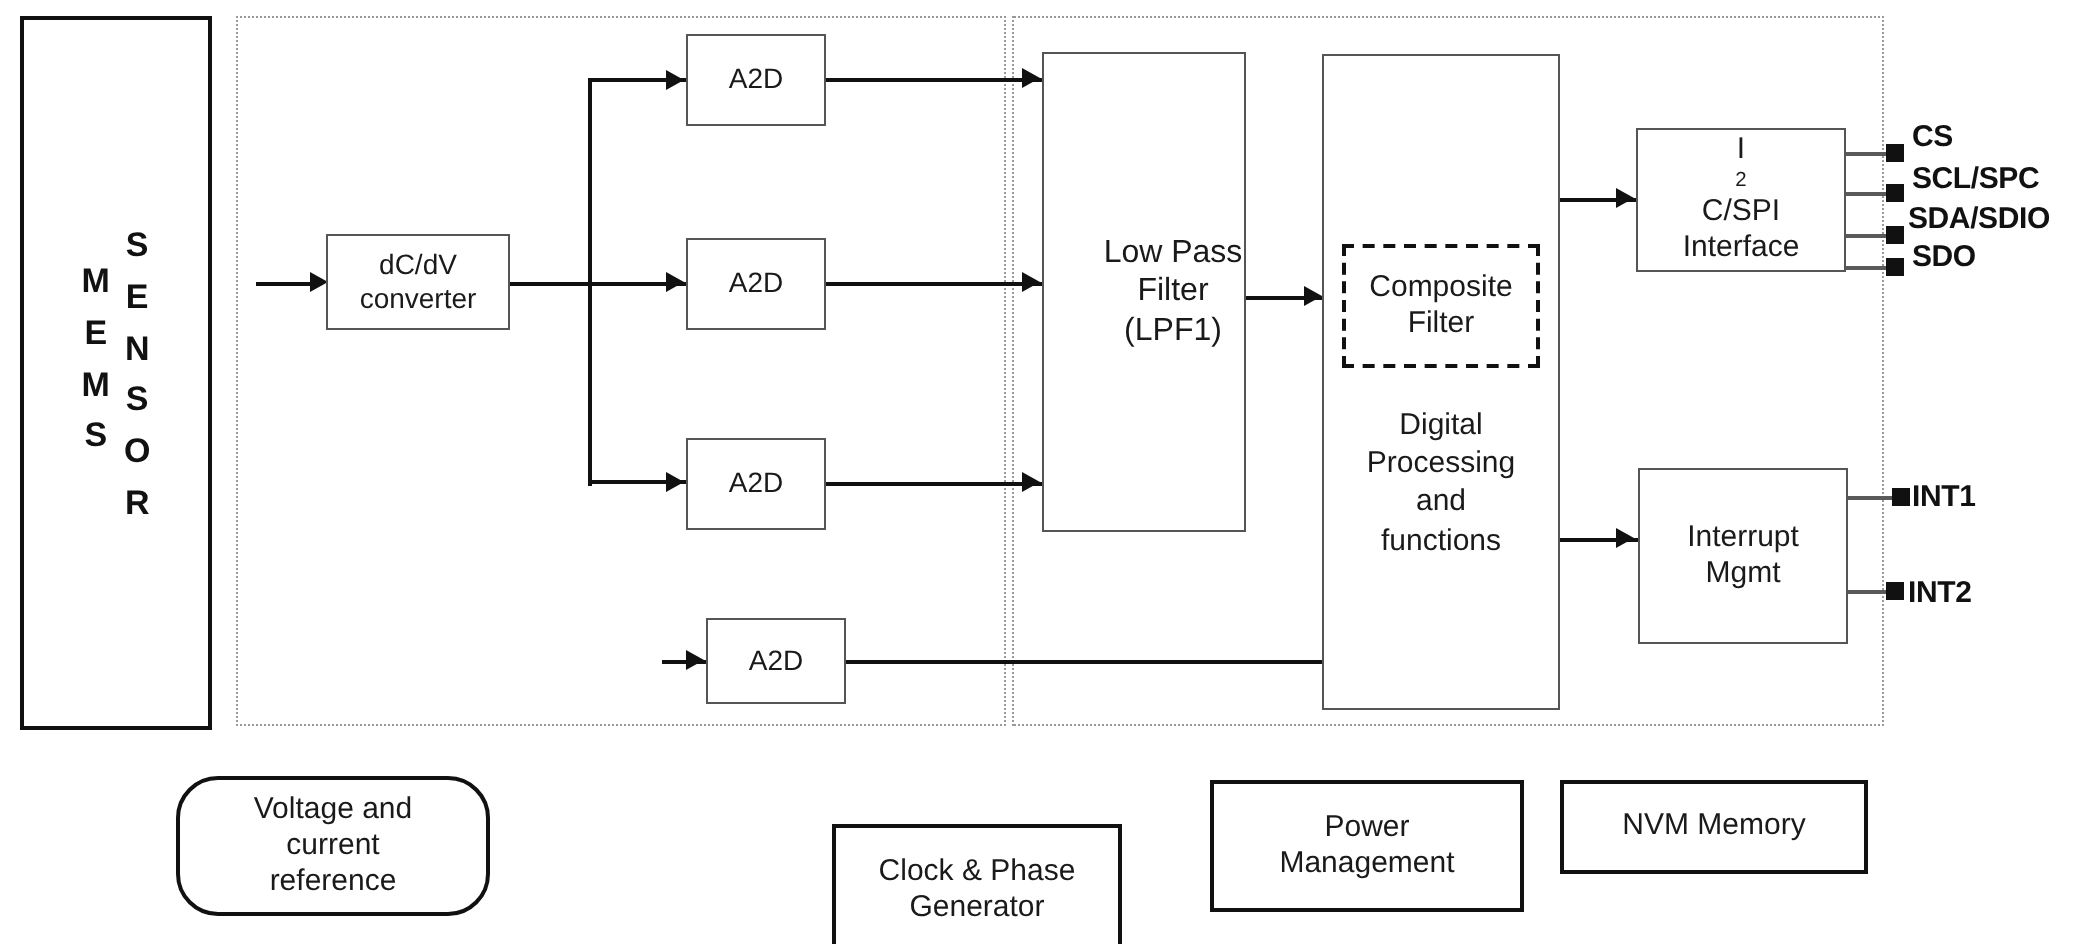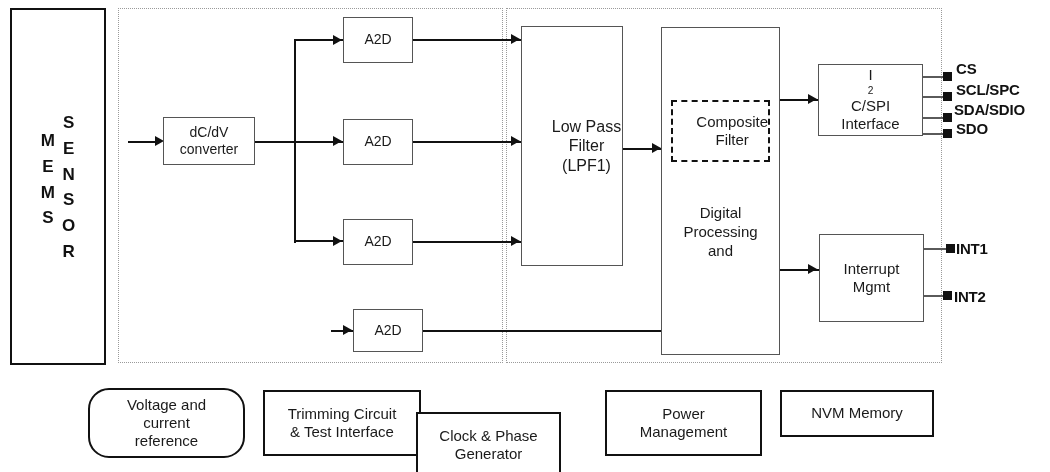--- a/index.html
+++ b/index.html
@@ -178,32 +178,33 @@
       <span>(LPF1)</span>
     </span>
   </div>
 
   <div class="wire h" style="left:623px; top:148px; width:40px;"></div>
   <div class="arrow" style="left:652px; top:143px;"></div>
 
   <div class="blk thin" style="left:661px; top:27px; width:119px; height:328px; align-items:flex-start; justify-content:center;">
   </div>
 
-  <div class="blk dashbox t15" style="left:671px; top:100px; width:99px; height:62px;justify-content:flex-end;">
+  <div class="blk dashbox t15" style="left:671px; top:122px; width:99px; height:62px;">
     <span class="stack">
       <span>Composite</span>
       <span>Filter</span>
     </span>
   </div>
 
   <div class="t15" style="position:absolute; left:661px; top:203px; width:119px; text-align:center; color:#1a1a1a; line-height:1.28;">
     <span class="stack">
       <span>Digital</span>
       <span>Processing</span>
       <span>and</span>
+      <span>functions</span>
     </span>
   </div>
 
   <div class="wire h" style="left:780px; top:99px; width:40px;"></div>
   <div class="arrow" style="left:808px; top:94px;"></div>
   <div class="wire h" style="left:780px; top:269px; width:40px;"></div>
   <div class="arrow" style="left:808px; top:264px;"></div>
 
   <div class="blk thin t15" style="left:818px; top:64px; width:105px; height:72px;">
     <span class="stack">
@@ -246,26 +247,20 @@
   <div class="pinlabel" style="left:954px; top:288px;text-align:center;">INT2</div>
 
   <div class="blk heavy t15" style="left:88px; top:388px; width:157px; height:70px;border-radius:21px;">
     <span class="stack">
       <span>Voltage and</span>
       <span>current</span>
       <span>reference</span>
     </span>
   </div>
 
-  <div class="blk heavy t15" style="left:263px; top:390px; width:158px; height:66px;">
-    <span class="stack">
-      <span>Trimming Circuit</span>
-      <span>&amp; Test Interface</span>
-    </span>
-  </div>
 
   <div class="blk heavy t15" style="left:416px; top:390px; width:145px; height:66px;margin-top:22px;">
     <span class="stack">
       <span>Clock &amp; Phase</span>
       <span>Generator</span>
     </span>
   </div>
 
   <div class="blk heavy t15" style="left:605px; top:390px; width:157px; height:66px;">
     <span class="stack">

